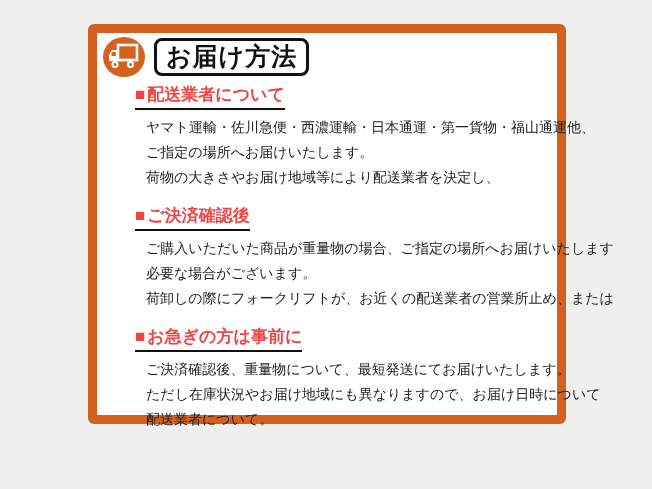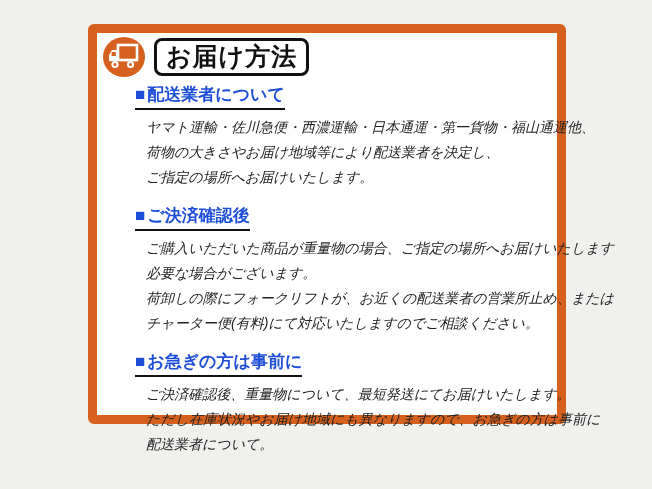--- a/index.html
+++ b/index.html
@@ -59,41 +59,40 @@
   }
   .sections {
     margin: 4px 14px 0 38px;
   }
   .section {
     margin-bottom: 14px;
   }
   .section-heading {
     font-size: 17px;
     font-weight: bold;
-    color: #1d4ed8;
+    color: #ef4444;
     margin-bottom: 5px;
   }
   .section-heading .underline {
     display: inline-block;
     border-bottom: 2px solid #111111;
     padding-bottom: 2px;
   }
   .section-heading .bullet {
     margin-right: 2px;
   }
   .section-body {
     margin-left: 11px;
     font-size: 14px;
     line-height: 25px;
     color: #222222;
     letter-spacing: 0px;
   }
   .body-line {
     white-space: nowrap;
-    font-style: italic;
   }
 </style>
 </head>
 <body>
 
 <div class="frame">
 
   <div class="header">
     <div class="truck-badge">
       <svg width="34" height="30" viewBox="0 0 34 30" aria-hidden="true">
@@ -117,46 +116,45 @@
   <div class="sections">
 
     <div class="section">
       <div class="section-heading">
         <span class="underline">
           <span class="bullet">■</span><span>配送業者について</span>
         </span>
       </div>
       <div class="section-body">
         <div class="body-line">ヤマト運輸・佐川急便・西濃運輸・日本通運・第一貨物・福山通運他、</div>
+        <div class="body-line">ご指定の場所へお届けいたします。</div>
         <div class="body-line">荷物の大きさやお届け地域等により配送業者を決定し、</div>
-        <div class="body-line">ご指定の場所へお届けいたします。</div>
       </div>
     </div>
 
     <div class="section">
       <div class="section-heading">
         <span class="underline">
           <span class="bullet">■</span><span>ご決済確認後</span>
         </span>
       </div>
       <div class="section-body">
         <div class="body-line">ご購入いただいた商品が重量物の場合、ご指定の場所へお届けいたします</div>
         <div class="body-line">必要な場合がございます。</div>
         <div class="body-line">荷卸しの際にフォークリフトが、お近くの配送業者の営業所止め、または</div>
-        <div class="body-line">チャーター便(有料)にて対応いたしますのでご相談ください。</div>
       </div>
     </div>
 
     <div class="section">
       <div class="section-heading">
         <span class="underline">
           <span class="bullet">■</span><span>お急ぎの方は事前に</span>
         </span>
       </div>
       <div class="section-body">
         <div class="body-line">ご決済確認後、重量物について、最短発送にてお届けいたします。</div>
-        <div class="body-line">ただし在庫状況やお届け地域にも異なりますので、お急ぎの方は事前に</div>
+        <div class="body-line">ただし在庫状況やお届け地域にも異なりますので、お届け日時について</div>
         <div class="body-line">配送業者について。</div>
       </div>
     </div>
 
   </div>
 </div>
 
 </body></html>

